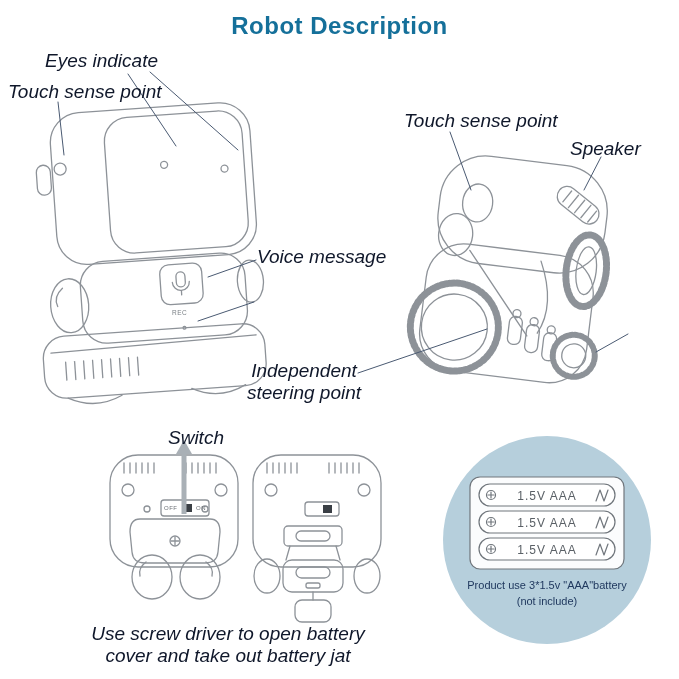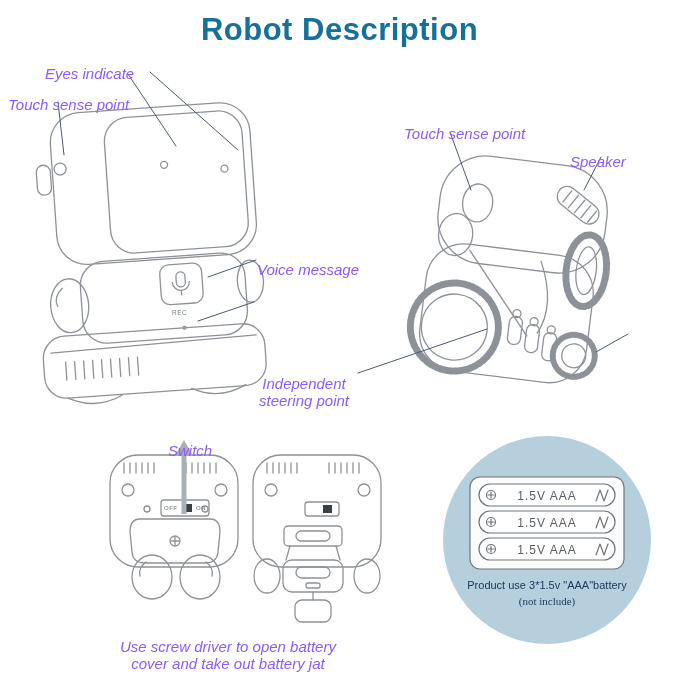--- a/index.html
+++ b/index.html
@@ -3,24 +3,24 @@
 <meta charset="utf-8">
 <style>
   html,body{margin:0;padding:0;background:#fff;}
   .stage{
     position:relative;width:679px;height:679px;background:#ffffff;overflow:hidden;
     font-family:"Liberation Sans",sans-serif;
   }
   .stage svg{position:absolute;left:0;top:0;}
   .title{
     position:absolute;left:0;top:12px;width:679px;text-align:center;
-    font-size:31px;font-weight:bold;color:#15709a;letter-spacing:.5px;
+    font-size:24px;font-weight:bold;color:#15709a;letter-spacing:.5px;
   }
   .lbl{
-    position:absolute;font-style:italic;color:#8b5cf6;font-size:15px;white-space:nowrap;margin-top:15px;
+    position:absolute;font-style:italic;color:#0f172a;font-size:19px;white-space:nowrap;
   }
   .pre{white-space:pre-line;text-align:center;}
   .tiny{
     position:absolute;font-size:6px;color:#6b7076;font-style:normal;letter-spacing:.5px;
   }
   .rec{font-size:6.5px;color:#7a8086;}
   .cell-label{
     position:absolute;width:70px;text-align:center;font-size:12px;color:#5a6066;letter-spacing:1px;
   }
   .battery-note{
@@ -223,15 +223,15 @@
 
   <div class="tiny rec" style="left:172px;top:309px;">REC</div>
   <div class="tiny" style="left:164px;top:505px;">OFF</div>
   <div class="tiny" style="left:196px;top:505px;">ON</div>
 
   <div class="cell-label" style="left:512px;top:489px;">1.5V  AAA</div>
   <div class="cell-label" style="left:512px;top:516px;">1.5V  AAA</div>
   <div class="cell-label" style="left:512px;top:543px;">1.5V  AAA</div>
 
   <div class="battery-note" style="top:579px;">Product use 3*1.5v "AAA"battery</div>
-  <div class="battery-note" style="top:595px;font-family:Liberation Serif, serif;">(not include)</div>
+  <div class="battery-note" style="top:595px;">(not include)</div>
 
 </div>
 
 </body></html>

